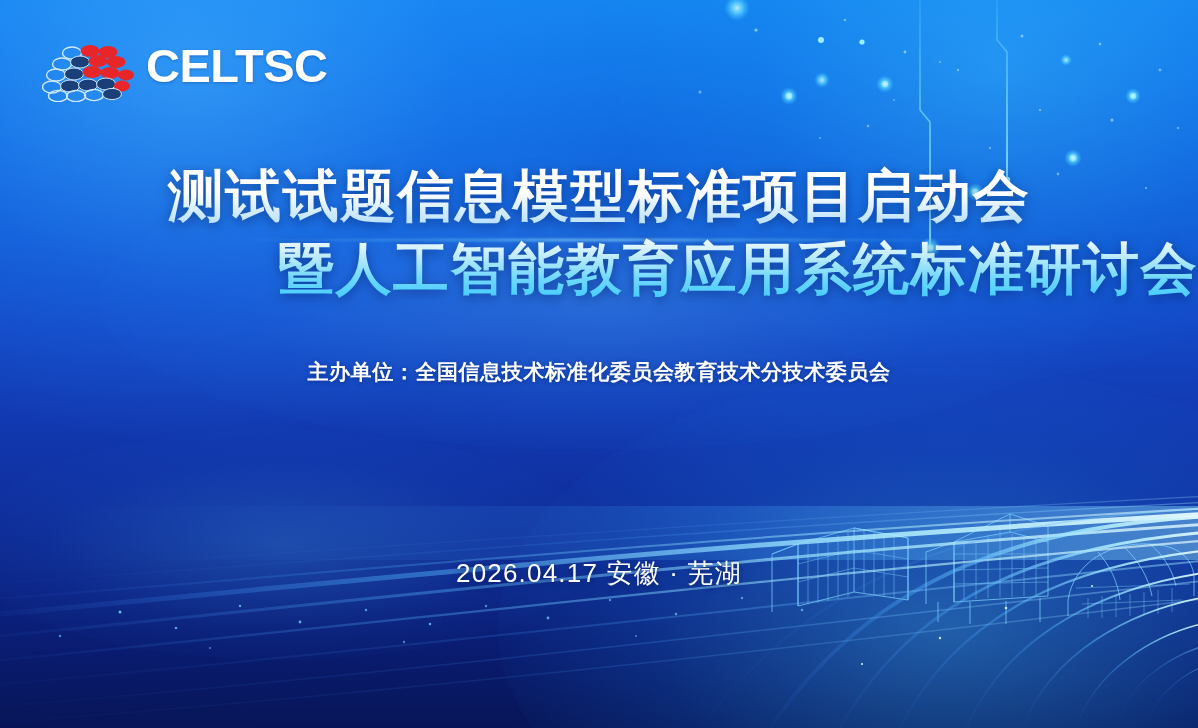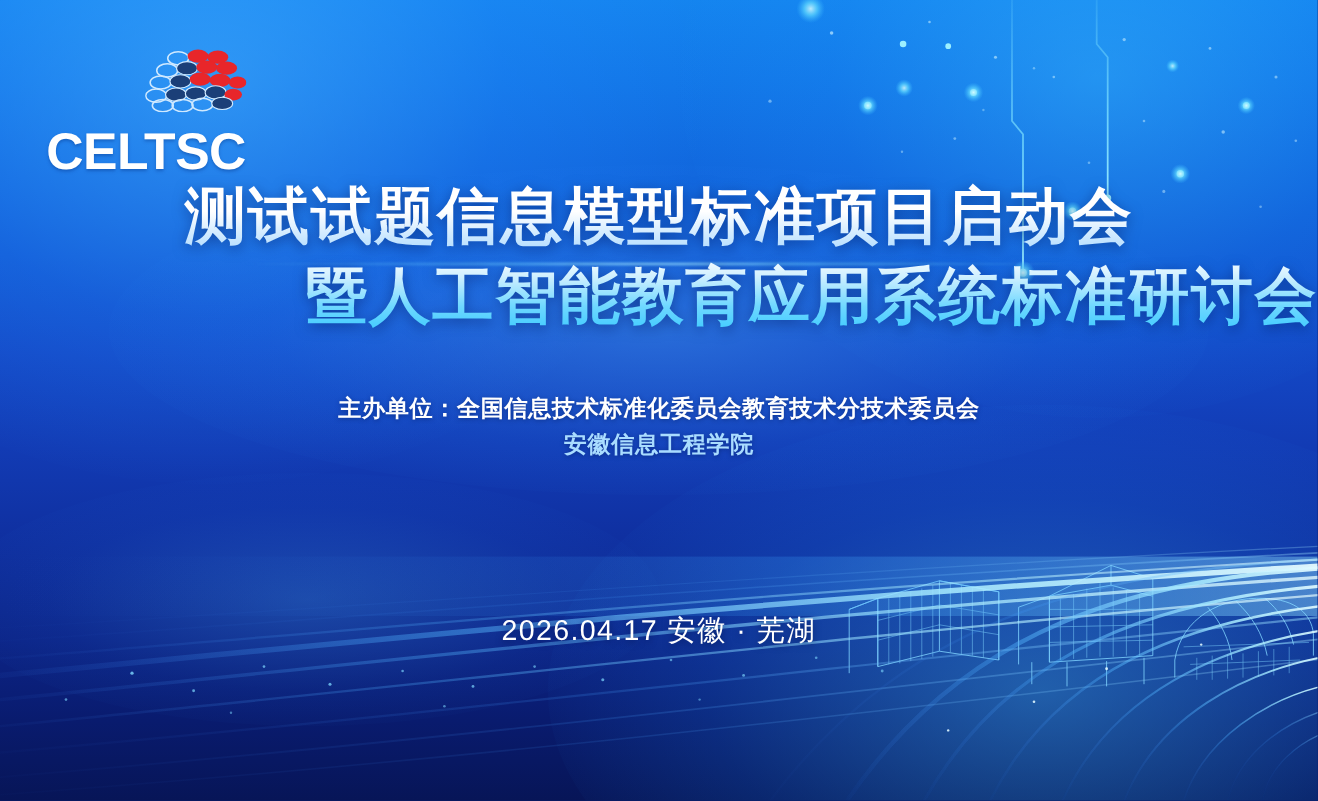--- a/index.html
+++ b/index.html
@@ -42,21 +42,21 @@
   
   .particles{position:absolute;left:0;top:0;width:1198px;height:728px;}
 
   
   .city{position:absolute;right:0;bottom:86px;width:440px;height:150px;}
 
   
   .trails{position:absolute;left:0;bottom:0;width:1198px;height:240px;}
 
   
-  .logo{position:absolute;left:42px;top:42px;display:flex;align-items:flex-end;gap:12px;flex-direction:column;}
+  .logo{position:absolute;left:42px;top:42px;display:flex;align-items:flex-start;gap:12px;}
   .logo-mark{width:92px;height:60px;display:block;}
   .logo-word{
     font-size:47px;font-weight:bold;color:#ffffff;letter-spacing:-0.5px;
     font-family:"Liberation Sans","DejaVu Sans",sans-serif;
     line-height:1;text-shadow:0 1px 3px rgba(0,40,120,.35);
   }
 
   
   .titles{position:absolute;left:0;top:160px;width:1198px;text-align:center;}
   .title-line{
@@ -361,20 +361,19 @@
   </div>
 
   <div class="titles">
     <div class="title-line title-1">测试试题信息模型标准项目启动会</div>
     <div class="title-streak"></div>
     <div class="title-line title-2">暨人工智能教育应用系统标准研讨会</div>
   </div>
 
   <div class="orgs">
     <div class="org-row org-host">主办单位：全国信息技术标准化委员会教育技术分技术委员会</div>
-    <div class="org-row org-run-sub">安徽信息工程学院</div>
   </div>
 
   <div class="datebar">
     <span class="date-text">2026.04.17  安徽 · 芜湖</span>
   </div>
 
 </div>
 
 </body></html>

